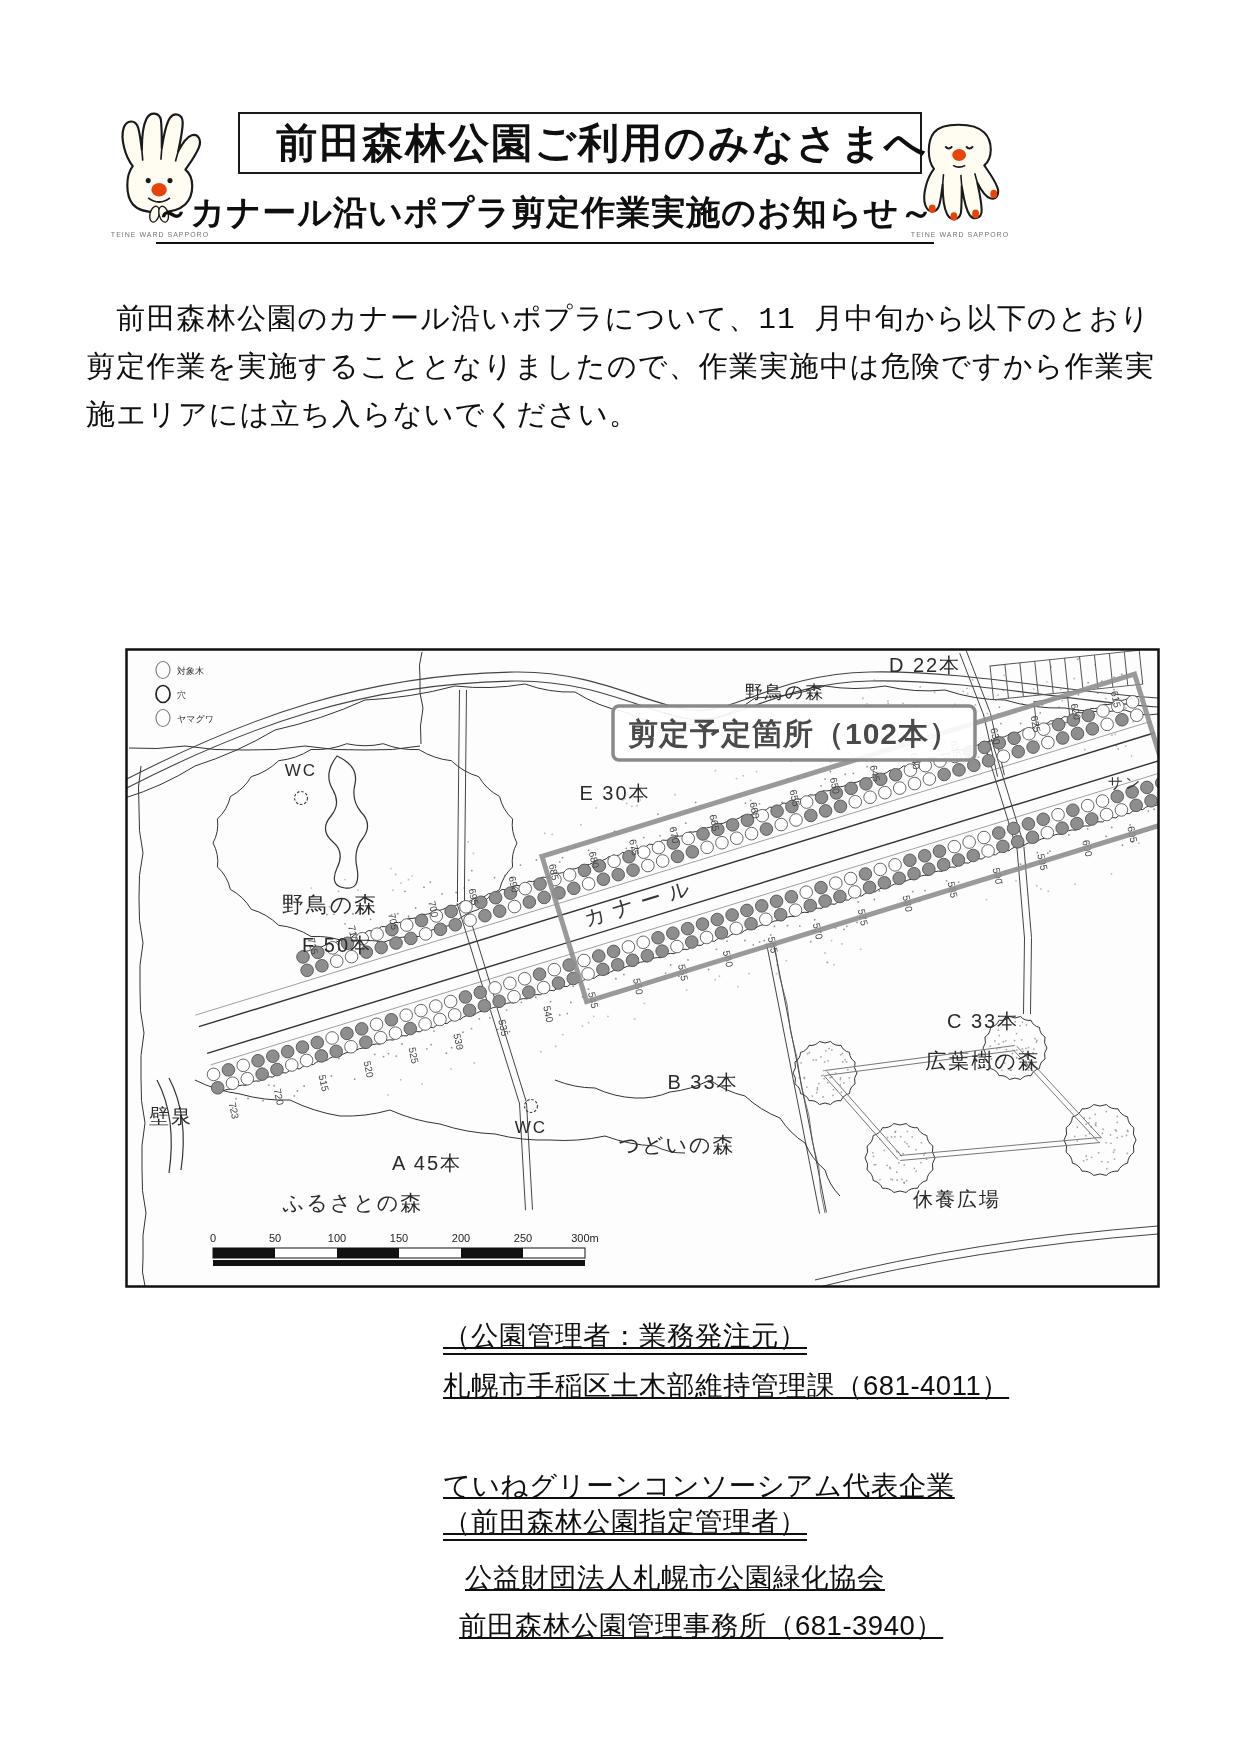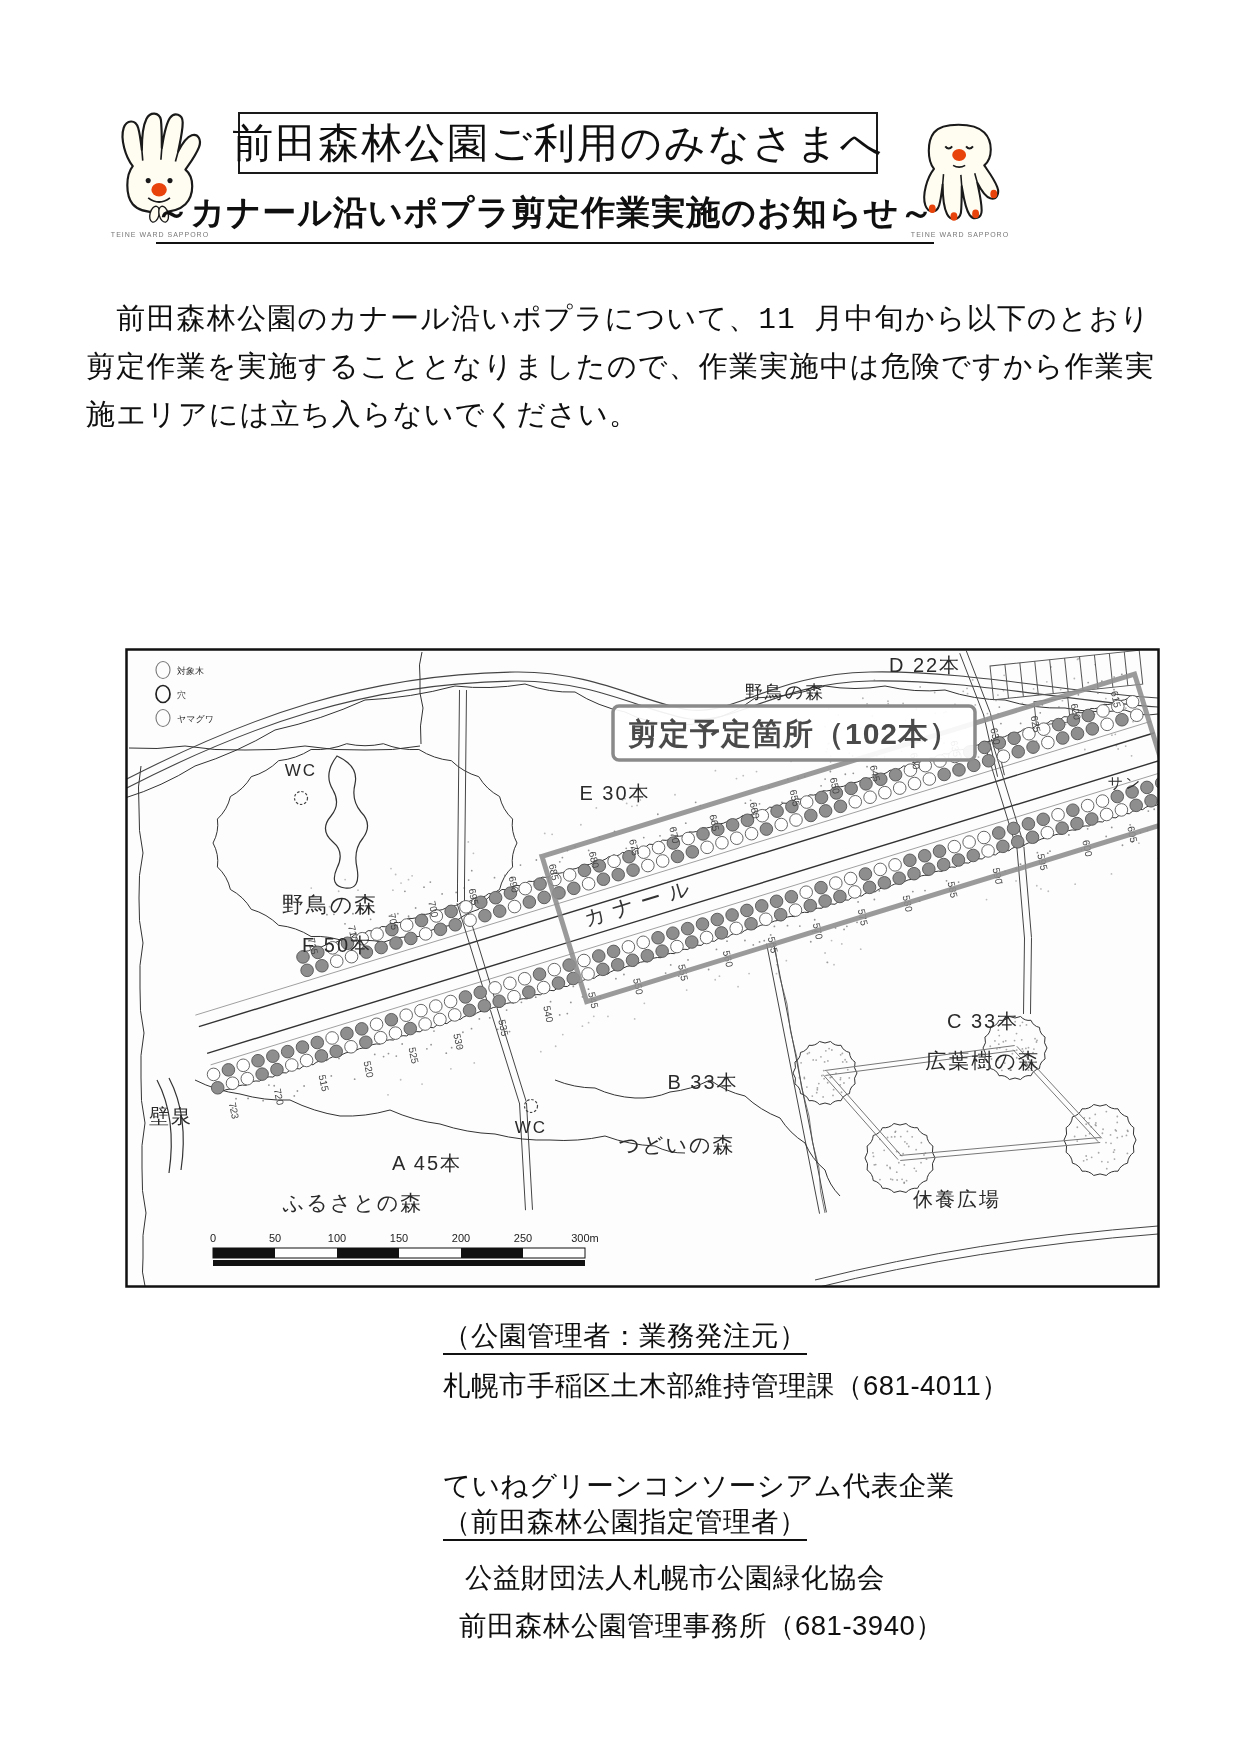--- a/index.html
+++ b/index.html
@@ -6,39 +6,39 @@
   .page{
     position:relative;width:1241px;height:1755px;background:#ffffff;
     margin:0 auto;overflow:hidden;
     font-family:"Liberation Sans","DejaVu Sans",sans-serif;
     color:#0f0f0f;
   }
   .abs{position:absolute;}
   .title-box{
     left:238px;top:112px;width:636px;height:58px;
     border:2.5px solid #1a1a1a;display:flex;align-items:center;justify-content:center;
-    font-size:41px;font-weight:400;letter-spacing:2px;white-space:nowrap;
+    font-size:41px;font-weight:700;letter-spacing:2px;white-space:nowrap;padding-left:44px;
   }
   .subtitle-wrap{left:130px;top:190px;width:830px;text-align:center;}
   .subtitle{
     display:inline-block;font-size:34px;font-weight:600;letter-spacing:1px;
     border-bottom:2.5px solid #111;padding-bottom:6px;white-space:nowrap;
   }
   .mascot{width:132px;height:118px;}
   .mascot-caption{font-size:7px;color:#777;text-align:center;letter-spacing:1px;margin-top:1px;}
   .para{
     left:86px;top:297px;width:1078px;font-size:29px;line-height:48px;letter-spacing:1.2px;
   }
   .para div{white-space:nowrap;font-family:Liberation Mono, monospace;}
   .details{left:133px;top:441px;font-size:28px;letter-spacing:1px;}
   .details .row{margin-bottom:19px;white-space:nowrap;}
   .map-frame{left:125px;top:648px;width:1035px;height:640px;}
   .footer{font-size:27.5px;letter-spacing:.5px;}
   .u{border-bottom:2px solid #111;padding-bottom:2px;}
-  .f-line{white-space:nowrap;}
+  .f-line{white-space:nowrap;text-decoration:underline;}
 </style>
 </head>
 <body>
 
 <div class="page">
 
   <div class="abs" style="left:94px;top:108px;width:132px;">
     <svg class="mascot" viewBox="0 0 120 130">
       <path d="M30,64 C22,54 16,34 20,22 C23,13 33,12 36,22 C38,29 39,38 40,46
                C40,34 41,20 45,12 C49,4 59,4 61,13 C62,21 62,32 62,44

